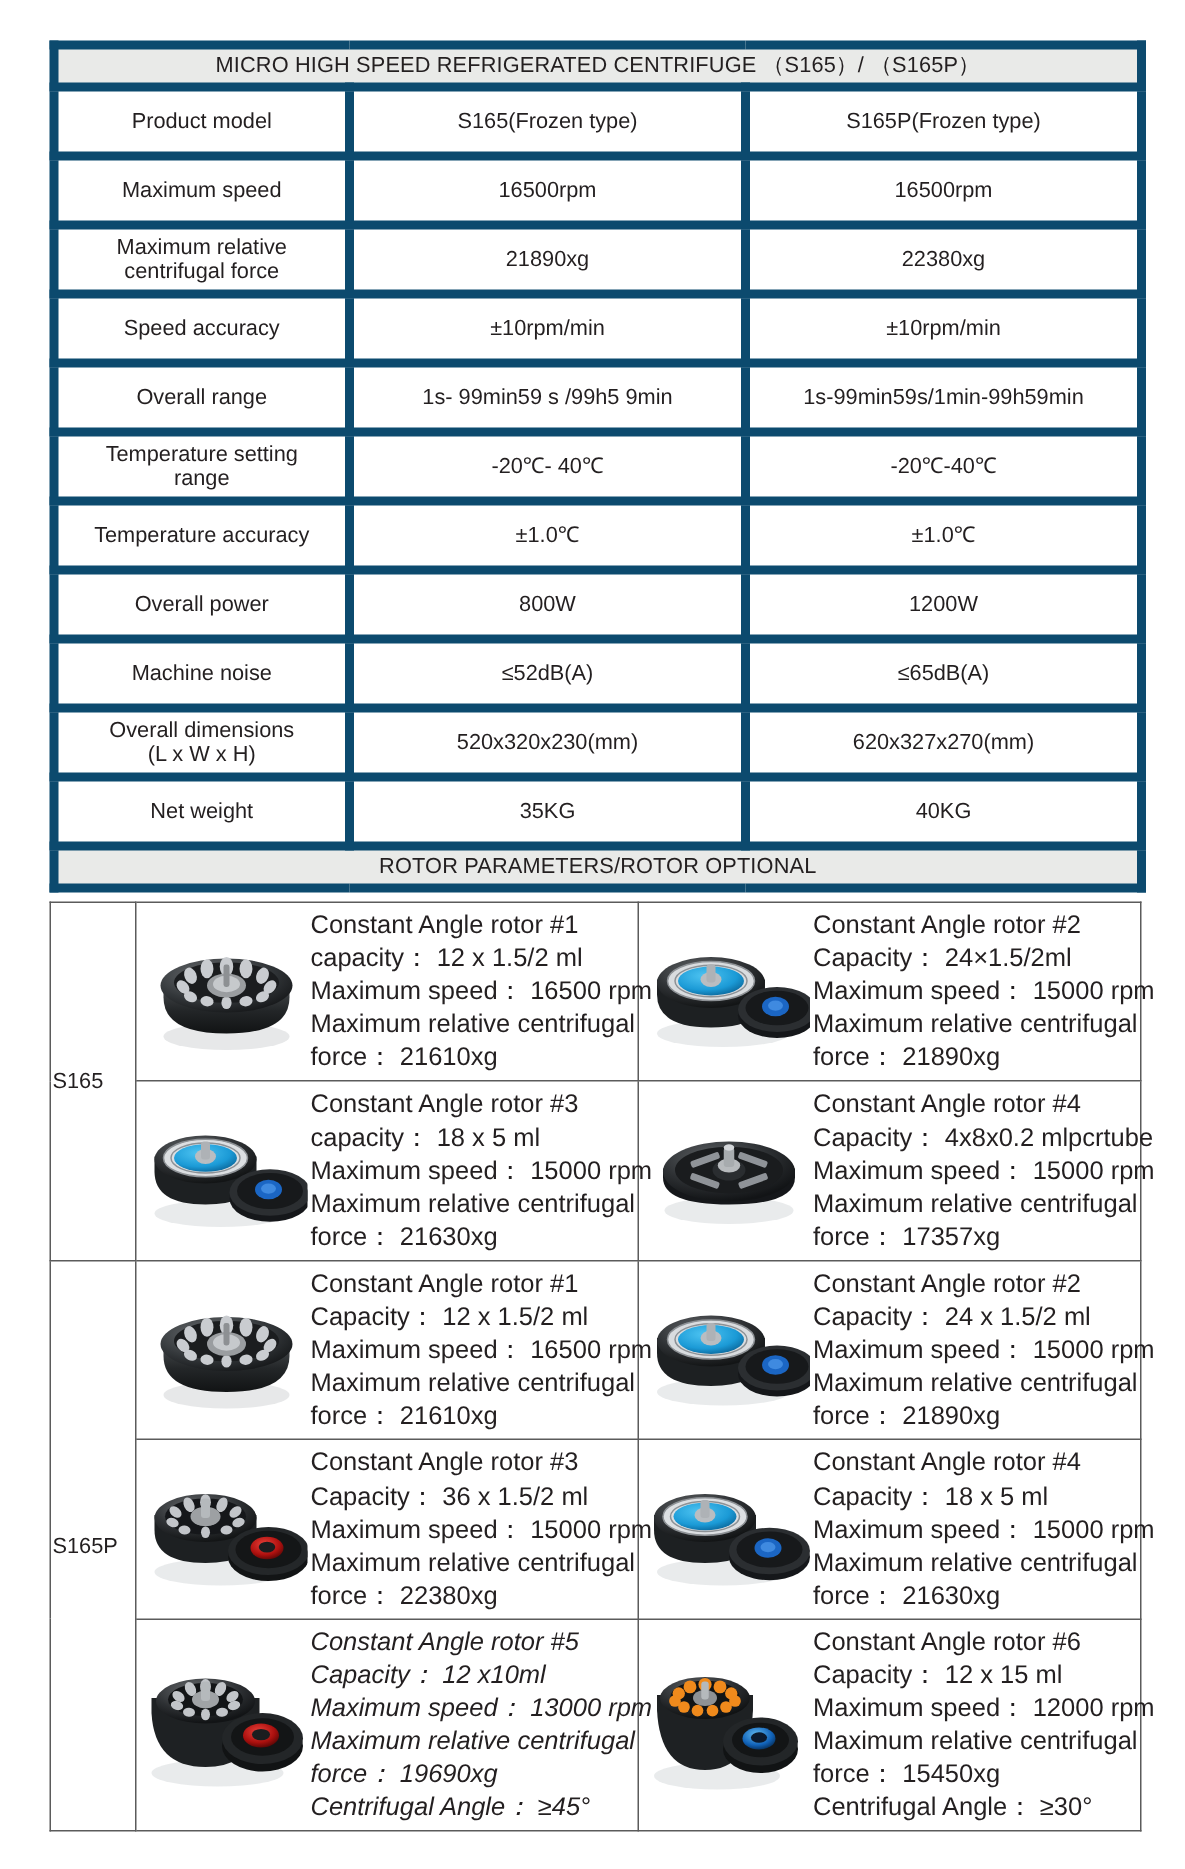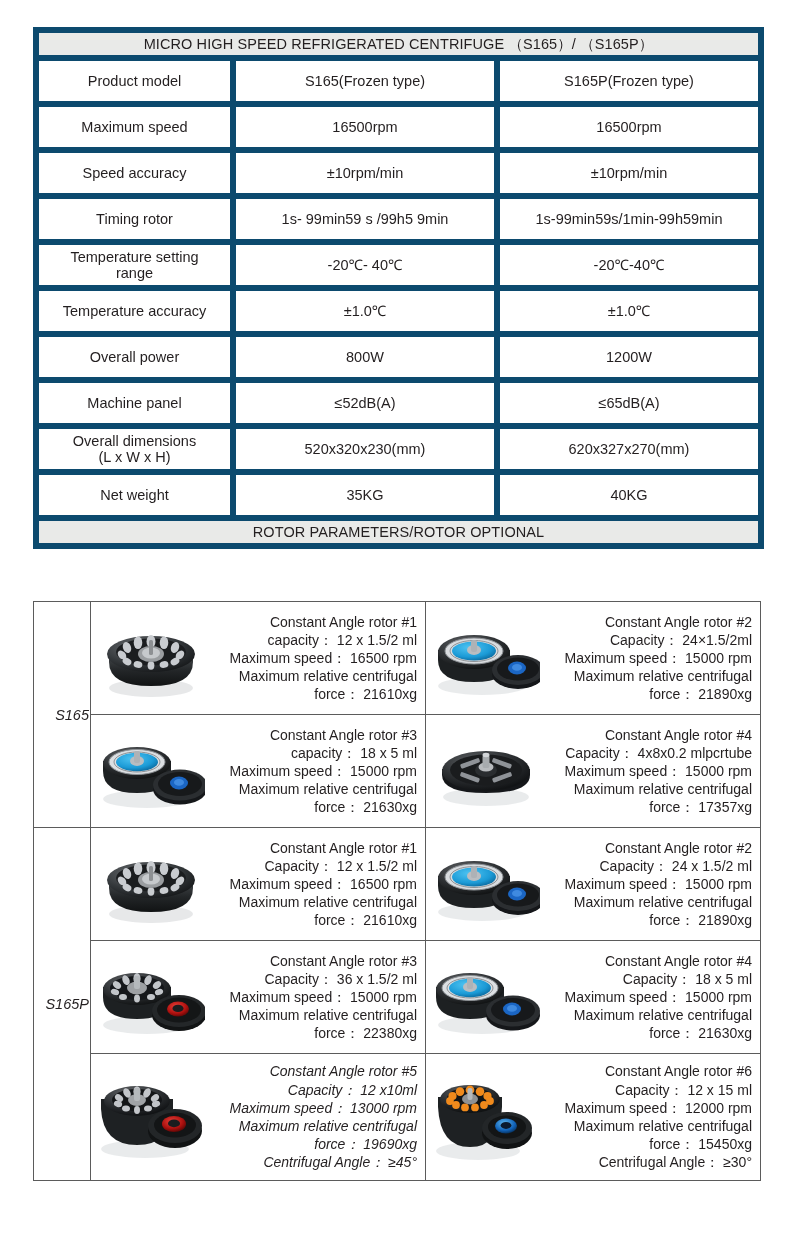--- a/index.html
+++ b/index.html
@@ -47,23 +47,22 @@
     border-collapse:collapse;
     table-layout:fixed;
   }
   table.rotor td{
     border:1px solid #5b5b5b;
     vertical-align:middle;
     color:#231f20;
   }
   td.modelcell{
     width:57px;
-    text-align:right;
+    text-align:left;
     font-size:14.5px;
-    font-style:italic;
   }
   td.rcell{
     width:335px;
     padding:0;
   }
   .rwrap{
     display:flex;
     align-items:center;
     min-height:112px;
     padding:4px 6px 4px 4px;
@@ -71,22 +70,22 @@
   }
   .rimg{
     flex:0 0 112px;
     height:96px;
     display:flex;
     align-items:center;
     justify-content:center;
   }
   .rtxt{
     flex:1 1 auto;
-    text-align:right;
-    font-size:14px;
+    text-align:left;
+    font-size:17px;
     line-height:1.30;
     padding-right:2px;
   }
   .rtxt .ln{white-space:nowrap;}
 
   svg.rotorart{display:block;}
 </style>
 </head>
 <body>
 
@@ -107,46 +106,51 @@
         <td>Product model</td>
         <td>S165(Frozen type)</td>
         <td>S165P(Frozen type)</td>
       </tr>
       <tr class="r1">
         <td>Maximum speed</td>
         <td>16500rpm</td>
         <td>16500rpm</td>
       </tr>
       <tr class="r1">
+        <td>Maximum relative<br>centrifugal force</td>
+        <td>21890xg</td>
+        <td>22380xg</td>
+      </tr>
+      <tr class="r1">
         <td>Speed accuracy</td>
         <td>±10rpm/min</td>
         <td>±10rpm/min</td>
       </tr>
       <tr class="r1">
-        <td>Timing rotor</td>
+        <td>Overall range</td>
         <td>1s- 99min59 s /99h5 9min</td>
         <td>1s-99min59s/1min-99h59min</td>
       </tr>
       <tr class="r1">
         <td>Temperature setting<br>range</td>
         <td>-20℃- 40℃</td>
         <td>-20℃-40℃</td>
       </tr>
       <tr class="r1">
         <td>Temperature accuracy</td>
         <td>±1.0℃</td>
         <td>±1.0℃</td>
       </tr>
       <tr class="r1">
         <td>Overall power</td>
         <td>800W</td>
         <td>1200W</td>
       </tr>
       <tr class="r1">
-        <td>Machine panel</td>
+        <td>Machine noise</td>
         <td>≤52dB(A)</td>
         <td>≤65dB(A)</td>
       </tr>
       <tr class="r1">
         <td>Overall dimensions<br>(L x W x H)</td>
         <td>520x320x230(mm)</td>
         <td>620x327x270(mm)</td>
       </tr>
       <tr class="r1">
         <td>Net weight</td>

